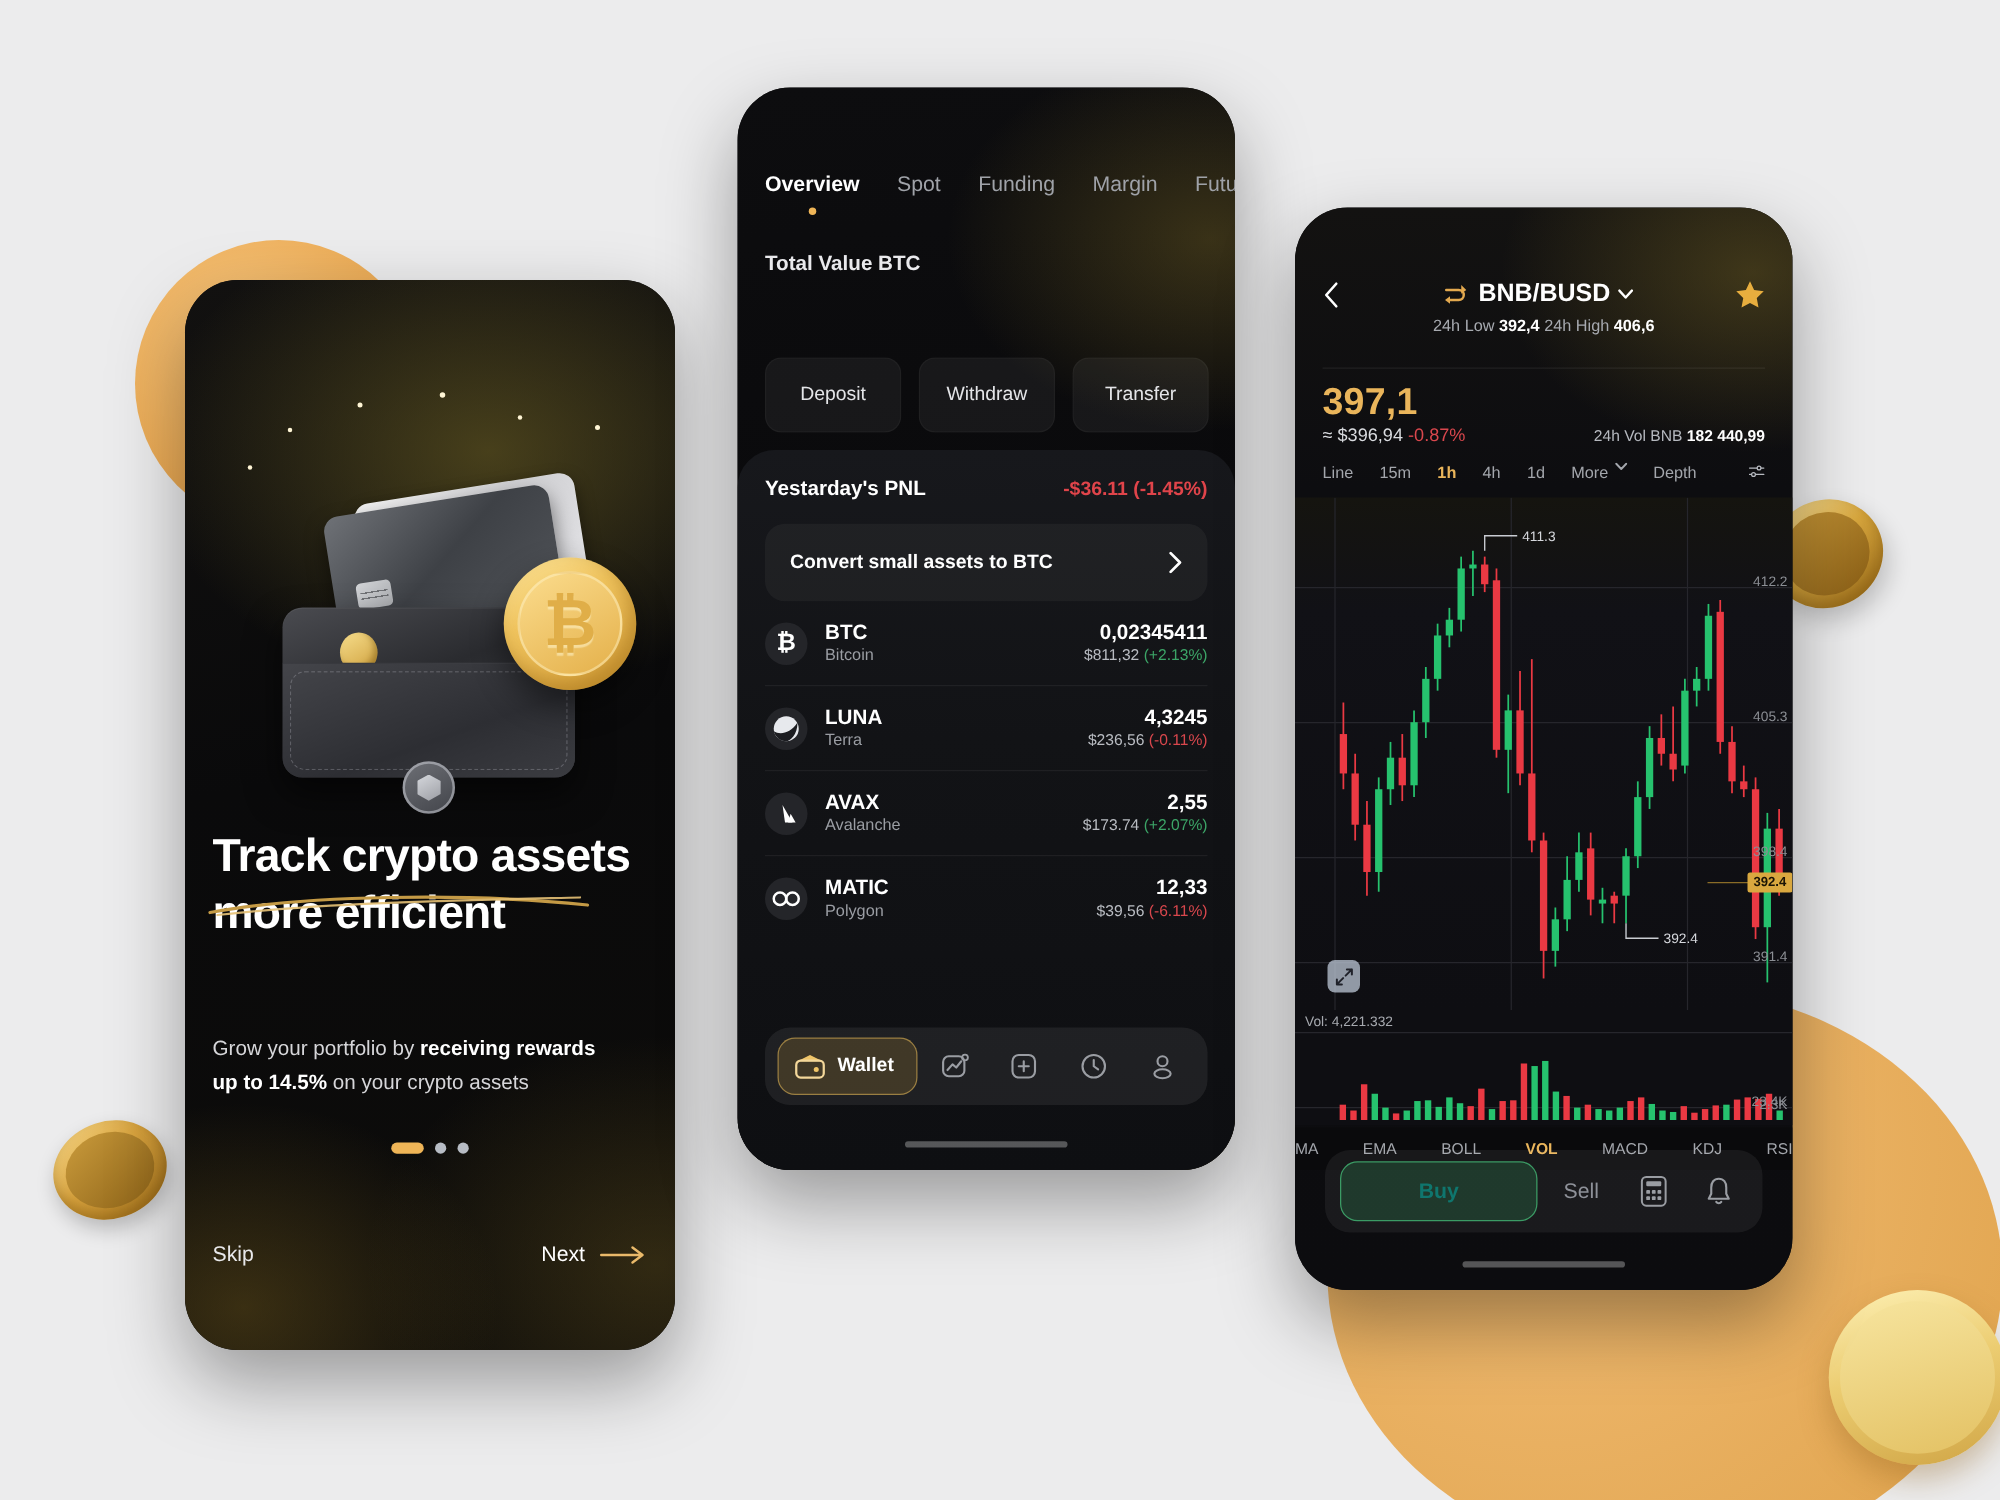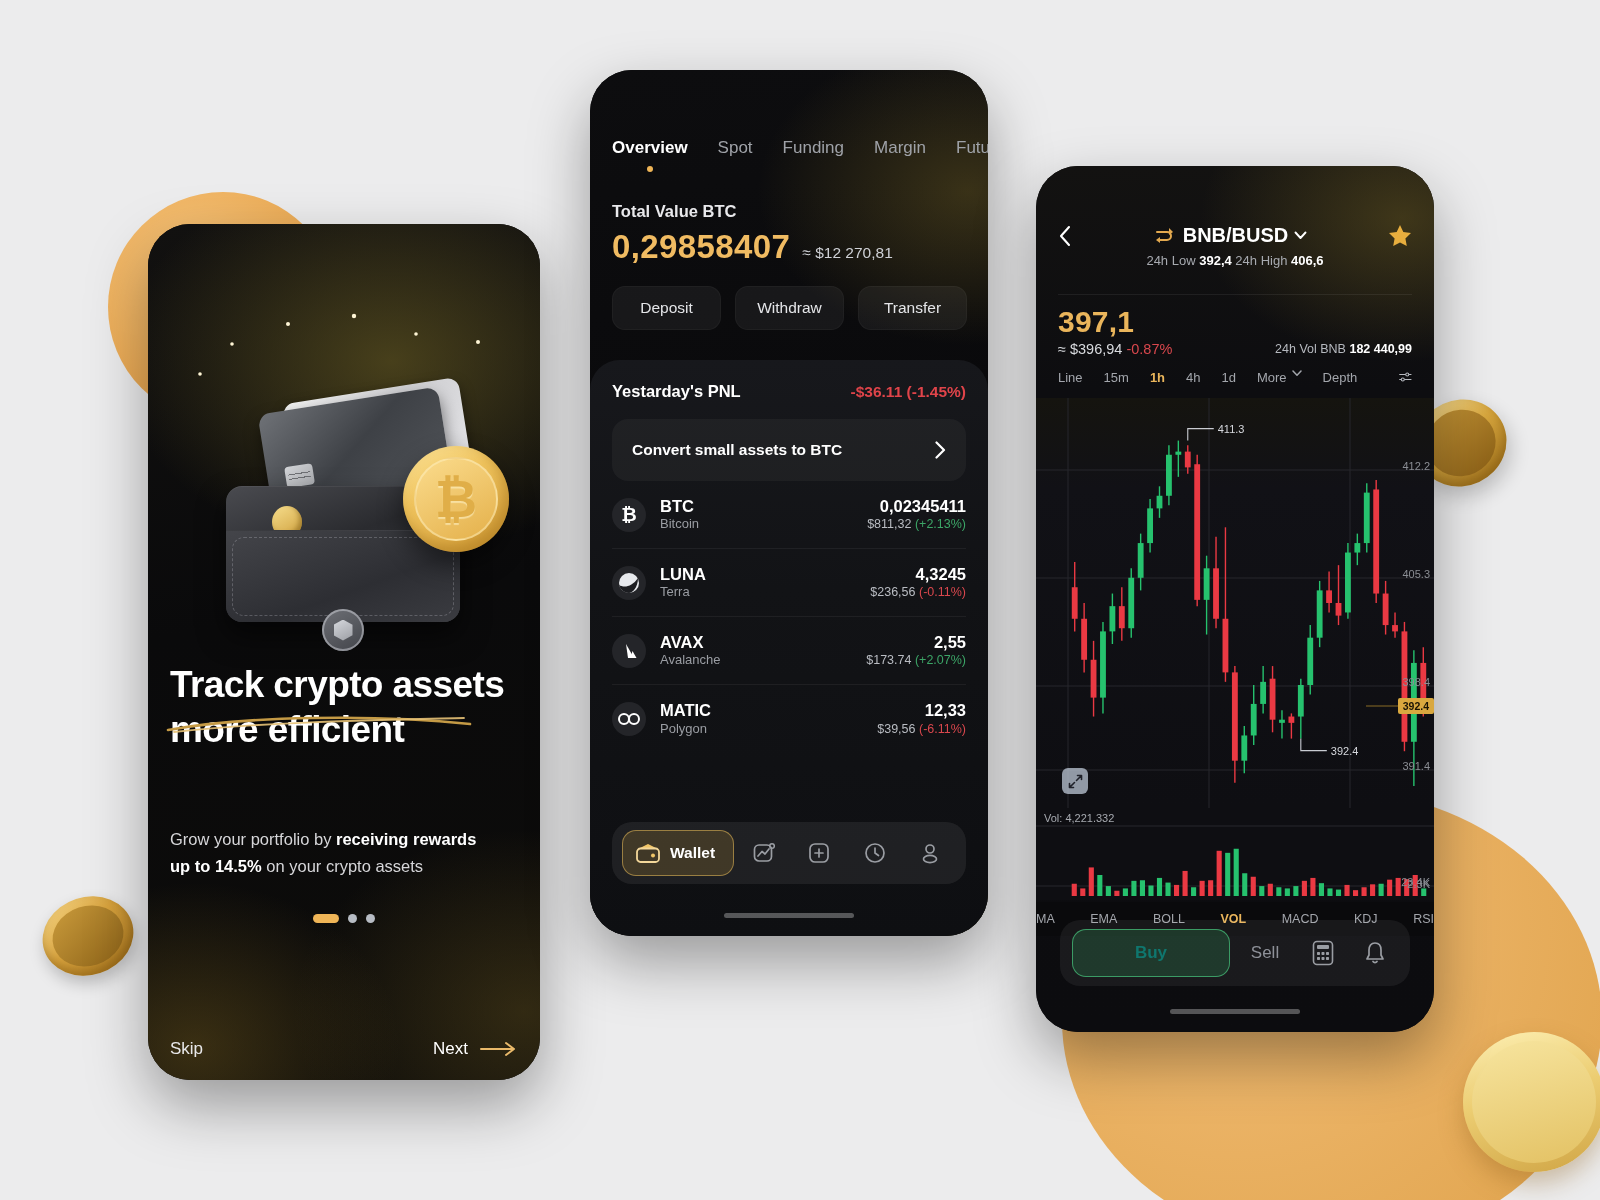--- a/index.html
+++ b/index.html
@@ -181,21 +181,21 @@
     position:absolute; left: 0; right: 0; top: 690px;
     display:flex; justify-content:center; align-items:center; gap: 9px;
   }
   .dot { width: 9px; height: 9px; border-radius: 50%; background: #b7bcc4; }
   .dot.active { width: 26px; border-radius: 5px; background: #efb557; }
   .p1-foot {
     position:absolute; left: 22px; right: 22px; top: 770px;
     display:flex; justify-content:space-between; align-items:flex-end;
   }
   .skip-btn { color: #e8e8ea; font-size: 17px; }
-  .next-wrap { display:flex; align-items:center; gap: 12px; margin-top: 45px; }
+  .next-wrap { display:flex; align-items:center; gap: 12px; }
   .next-btn { color:#fff; font-size: 17px; }
 
   
   #phone2 { left: 590px; top: 70px; width: 398px; height: 866px; }
   .p2-bg {
     position:absolute; inset:0;
     background:
       radial-gradient(ellipse 300px 220px at 95% 14%, rgba(112,95,35,.45) 0%, rgba(30,27,14,0) 70%),
       radial-gradient(ellipse 260px 200px at 96% 96%, rgba(105,88,32,.35) 0%, rgba(28,25,12,0) 72%),
       linear-gradient(175deg, #0d0d0f 0%, #09090b 55%, #0c0b0a 100%);
@@ -217,21 +217,21 @@
   .p2-value-row {
     position:absolute; left: 22px; top: 158px;
     display:flex; align-items:baseline; gap: 12px;
   }
   .p2-value { color:#f0bb62; font-size: 33px; font-weight: 700; letter-spacing:.4px; }
   .p2-approx { color:#cfd1d6; font-size: 15.5px; }
   .p2-actions {
     position:absolute; left: 22px; top: 216px; display:flex; gap: 14px;
   }
   .pill {
-    height: 44px; min-width: 109px; padding: 0 18px; border-radius: 13px;
+    height: 60px; min-width: 109px; padding: 0 18px; border-radius: 13px;
     display:flex; align-items:center; justify-content:center;
     color:#e4e5e8; font-size: 15.5px;
     background: rgba(255,255,255,.055);
     border: 1px solid rgba(255,255,255,.035);
   }
   .p2-sheet {
     position:absolute; left: 0; right: 0; top: 290px; bottom: 0;
     border-radius: 30px 30px 0 0;
     background: linear-gradient(180deg, #17181c 0%, #121316 40%, #0e0f12 100%);
     padding: 22px 22px 0;
@@ -472,24 +472,20 @@
 
       <div class="p2-tabs">
         <span class="p2-tab active">Overview</span>
         <span class="p2-tab">Spot</span>
         <span class="p2-tab">Funding</span>
         <span class="p2-tab">Margin</span>
         <span class="p2-tab">Futur</span>
       </div>
 
       <div class="p2-label">Total Value BTC</div>
-      <div class="p2-value-row">
-        <span class="p2-value">0,29858407</span>
-        <span class="p2-approx">≈ $12 270,81</span>
-      </div>
 
       <div class="p2-actions">
         <span class="pill">Deposit</span>
         <span class="pill">Withdraw</span>
         <span class="pill">Transfer</span>
       </div>
 
       <div class="p2-sheet">
         <div class="pnl-row">
           <span class="pnl-label">Yestarday's PNL</span>

